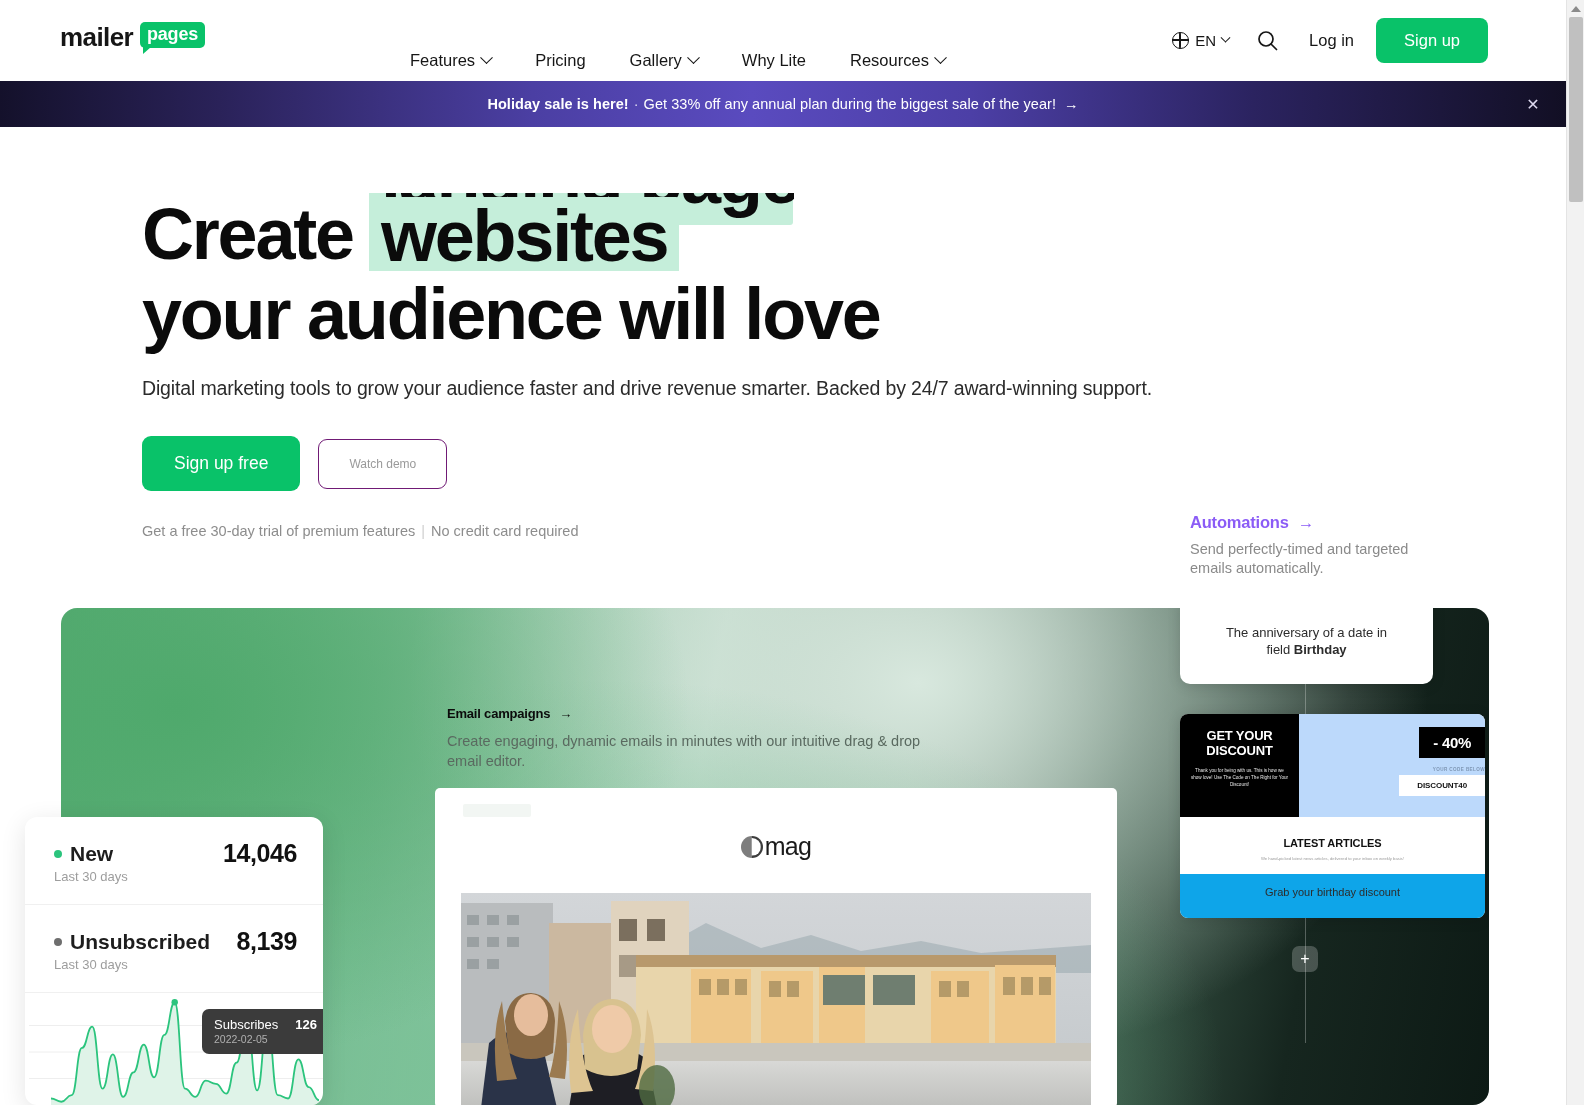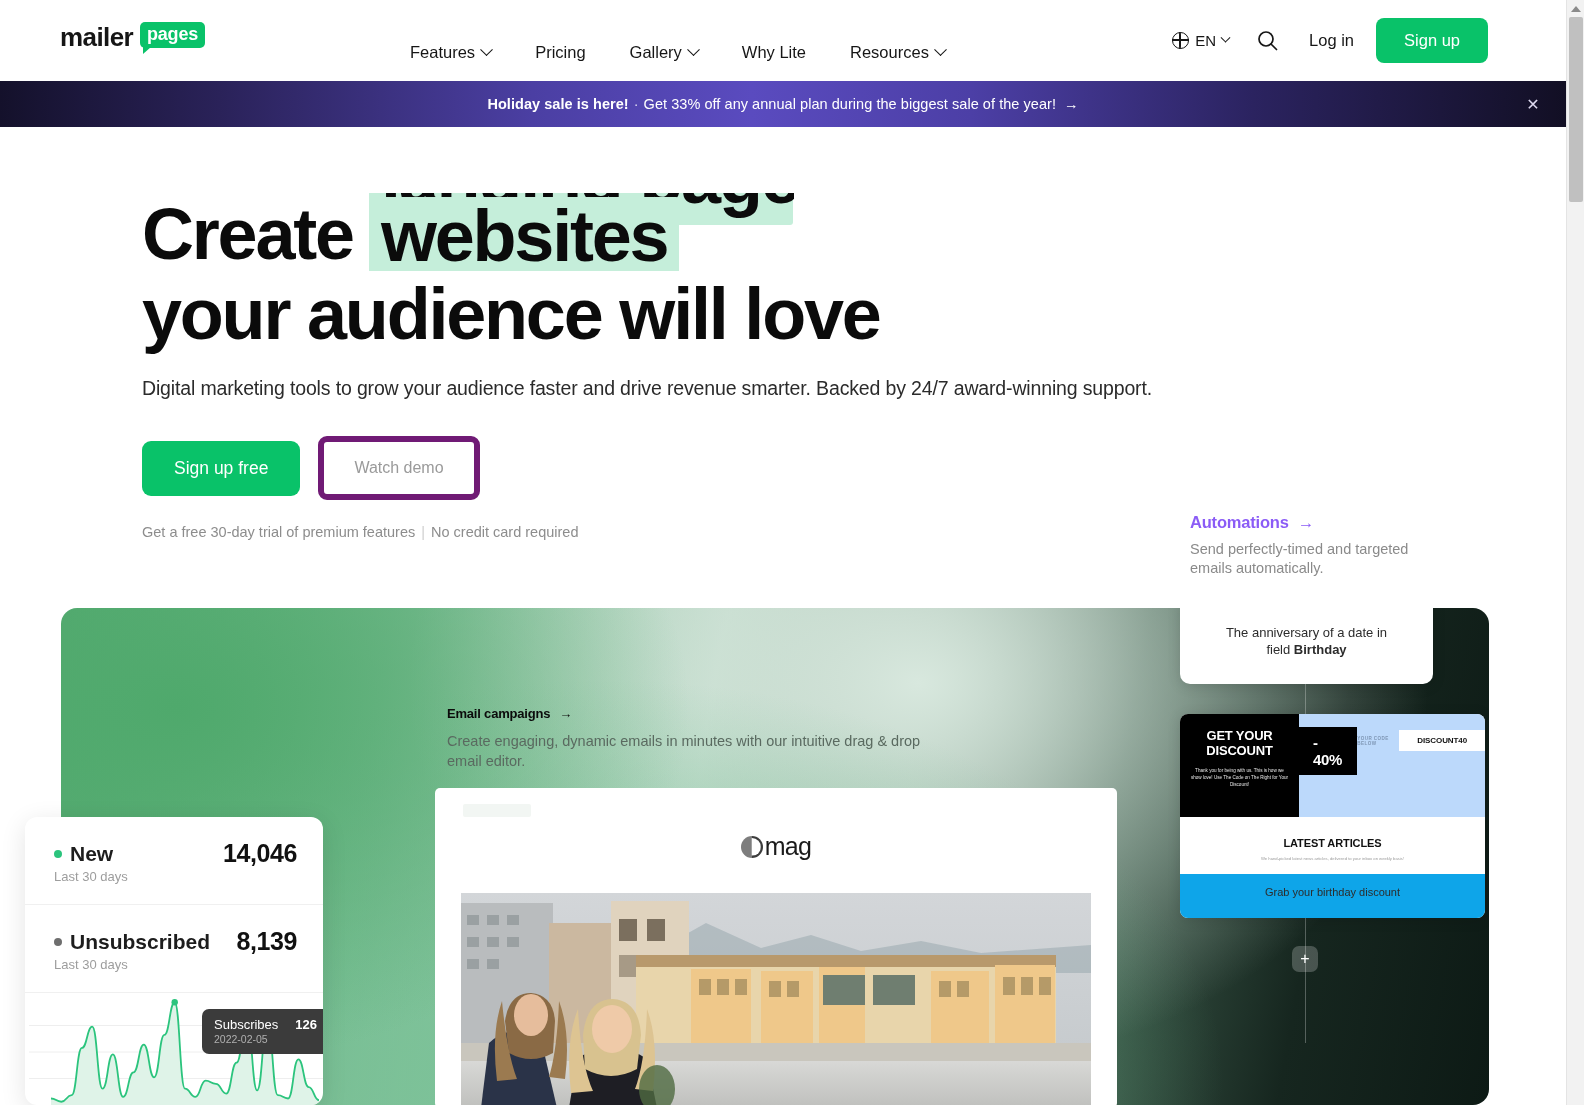--- a/index.html
+++ b/index.html
@@ -62,21 +62,21 @@
     content: "";
     position: absolute;
     left: 3px; bottom: -6px;
     width: 0; height: 0;
     border-left: 8px solid #09C269;
     border-bottom: 7px solid transparent;
   }
 
   .nav {
     position: absolute;
-    left: 410px; top: 0;
+    left: 410px; top: 8px;
     height: 104px;
     display: flex;
     align-items: center;
     gap: 0px;
   }
   .nav-item {
     display: flex;
     align-items: center;
     gap: 7px;
     font-size: 16.5px;
@@ -247,29 +247,29 @@
     border: none;
     border-radius: 9px;
     font-size: 17.5px;
     padding: 17px 32px;
     cursor: pointer;
     font-family: inherit;
   }
   .btn-ghost {
     background: #fff;
     color: #9a9a9a;
-    border: 6px solid #701a75;
+    border: 1px solid #701a75;
     border-radius: 9px;
-    font-size: 16px;
+    font-size: 12px;
     padding: 17px 30px;
     cursor: pointer;
     font-family: inherit;
   }
   .hero-note {
-    margin-top: 24px;
+    margin-top: 32px;
     font-size: 14.5px;
     color: #8d8d8d;
   }
   .hero-note .bar { padding: 0 6px; color: #cfcfcf; }
 
   
   .automations-callout {
     position: absolute;
     left: 1190px; top: 513px;
     width: 250px;
@@ -425,22 +425,22 @@
   .fe-sub {
     margin-top: 9px;
     font-size: 4.6px;
     line-height: 7px;
     color: #e8e8e8;
   }
   .fe-right {
     flex: 1;
     background: #bcd9fb;
     display: flex;
-    flex-direction: row;
-    align-items: flex-start;
+    flex-direction: column;
+    align-items: flex-end;
     padding-top: 13px;
   }
   .fe-badge {
     background: #000;
     color: #fff;
     font-size: 15px;
     font-weight: 800;
     letter-spacing: -0.3px;
     padding: 7px 14px;
   }

